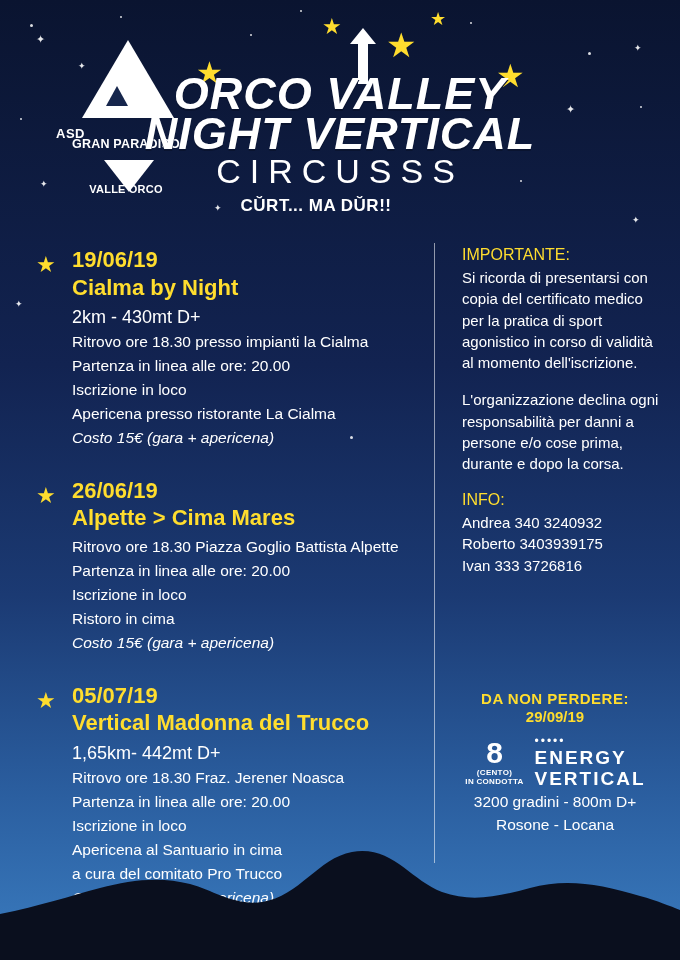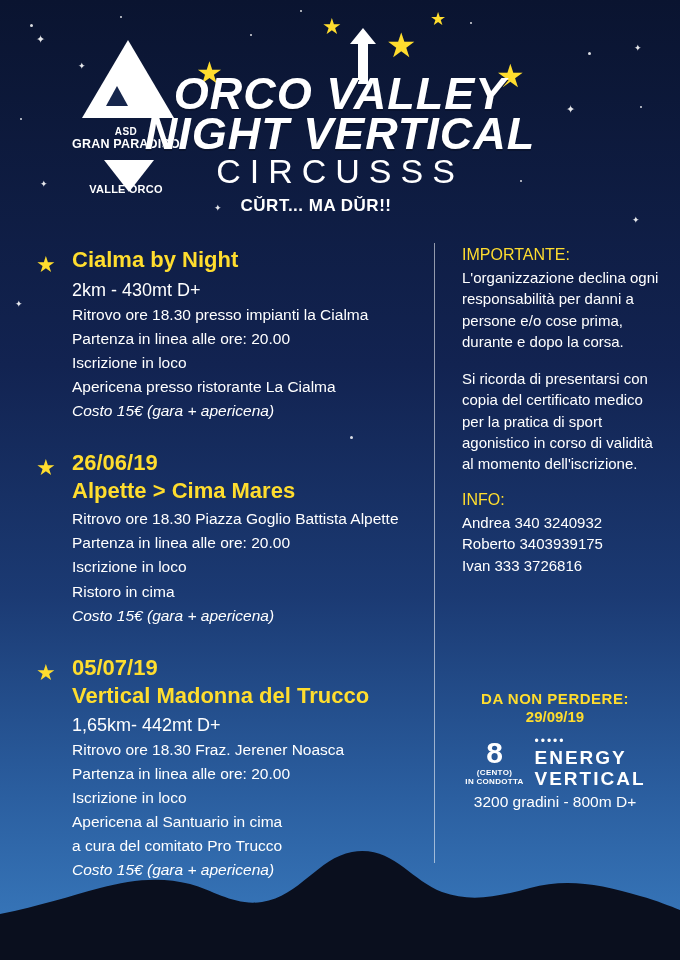--- a/index.html
+++ b/index.html
@@ -74,23 +74,22 @@
     width: 0; height: 0;
     border-left: 11px solid transparent;
     border-right: 11px solid transparent;
     border-bottom: 20px solid #16264c;
   }
   .logo .lg-asd {
     position: absolute;
     left: 0;
     top: 86px;
     width: 140px;
-    text-align: center;
     color: #fff;
-    font-size: 10px;
+    font-size: 13px;
     font-weight: bold;
     letter-spacing: .5px;
   }
   .logo .lg-l1 {
     position: absolute;
     left: 0;
     top: 97px;
     width: 140px;
     text-align: center;
     color: #fff;
@@ -350,20 +349,21 @@
   <div class="title-2">NIGHT VERTICAL</div>
   <div class="title-3">CIRCUSSS</div>
   <div class="subtitle">CŬRT... MA DŬR!!</div>
 
   <div class="vdivider"></div>
 
   <div class="events">
 
     <div class="event">
       <div class="bullet">★</div>
+      <div class="ev-date">19/06/19</div>
       <div class="ev-name">Cialma by Night</div>
       <div class="ev-dist">2km - 430mt D+</div>
       <div class="ev-line">Ritrovo ore 18.30 presso impianti la Cialma</div>
       <div class="ev-line">Partenza in linea alle ore: 20.00</div>
       <div class="ev-line">Iscrizione in loco</div>
       <div class="ev-line">Apericena presso ristorante La Cialma</div>
       <div class="ev-cost">Costo 15€ (gara + apericena)</div>
     </div>
 
     <div class="event">
@@ -387,22 +387,22 @@
       <div class="ev-line">Iscrizione in loco</div>
       <div class="ev-line">Apericena al Santuario in cima</div>
       <div class="ev-line">a cura del comitato Pro Trucco</div>
       <div class="ev-cost">Costo 15€ (gara + apericena)</div>
     </div>
 
   </div>
 
   <div class="right-col">
     <div class="rc-head">IMPORTANTE:</div>
+    <p class="rc-par">Si ricorda di presentarsi con copia del certificato medico per la pratica di sport agonistico in corso di validità al momento dell'iscrizione.</p>
     <p class="rc-par">L'organizzazione declina ogni responsabilità per danni a persone e/o cose prima, durante e dopo la corsa.</p>
-    <p class="rc-par">Si ricorda di presentarsi con copia del certificato medico per la pratica di sport agonistico in corso di validità al momento dell'iscrizione.</p>
 
     <div class="info-block">
       <div class="rc-head">INFO:</div>
       <div class="rc-line">Andrea 340 3240932</div>
       <div class="rc-line">Roberto 3403939175</div>
       <div class="rc-line">Ivan 333 3726816</div>
     </div>
   </div>
 
   <div class="dnp">
@@ -414,19 +414,20 @@
         <div class="cento-txt1">(CENTO)</div>
         <div class="cento-txt2">IN CONDOTTA</div>
       </div>
       <div class="energy">
         <div class="energy-dots">•••••</div>
         <div class="energy-l1">ENERGY</div>
         <div class="energy-l2">VERTICAL</div>
       </div>
     </div>
     <div class="dnp-foot1">3200 gradini - 800m D+</div>
+    <div class="dnp-foot2">Rosone - Locana</div>
   </div>
 
   <svg class="silhouette" viewBox="0 0 680 120" preserveAspectRatio="none">
     <path d="M0,120 L0,74 C40,66 70,56 100,48 C130,40 160,36 190,44 C215,51 235,66 262,62 C300,56 318,18 352,12 C392,5 410,40 442,52 C472,63 500,56 530,48 C566,38 600,44 640,56 C658,61 670,66 680,70 L680,120 Z" fill="#0a0f1e"></path>
   </svg>
 
 </div>
 
 </body></html>

